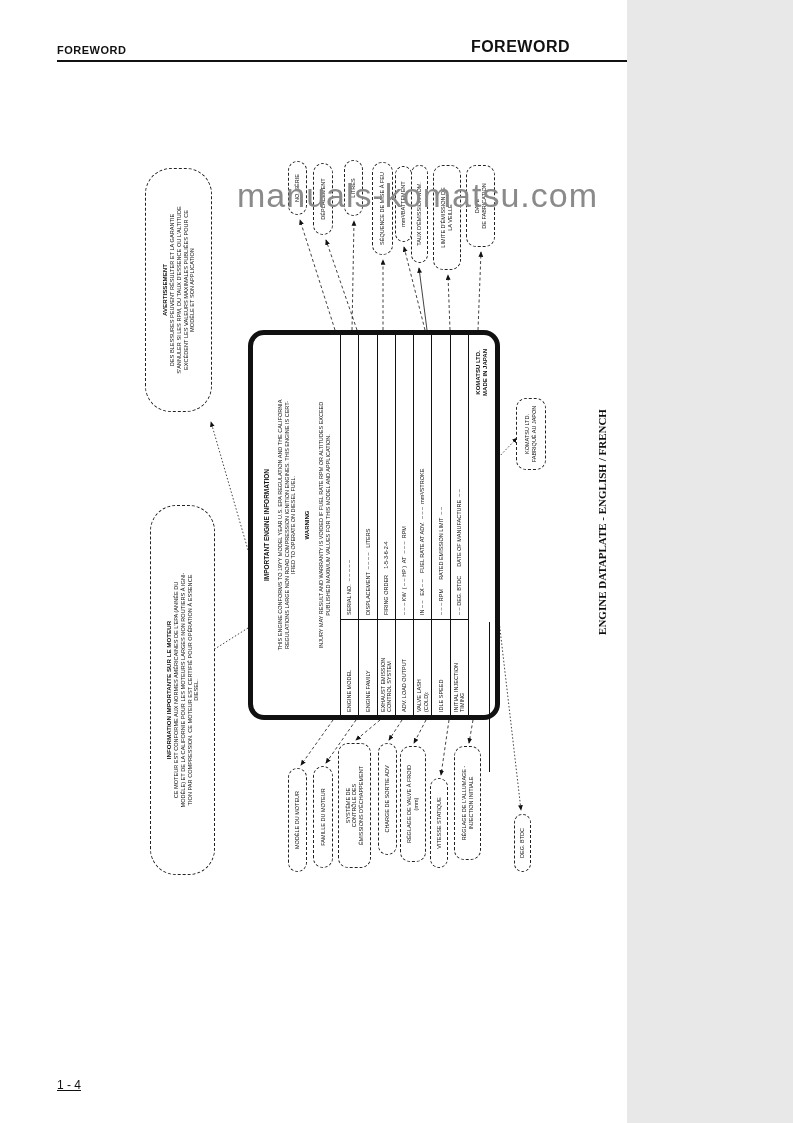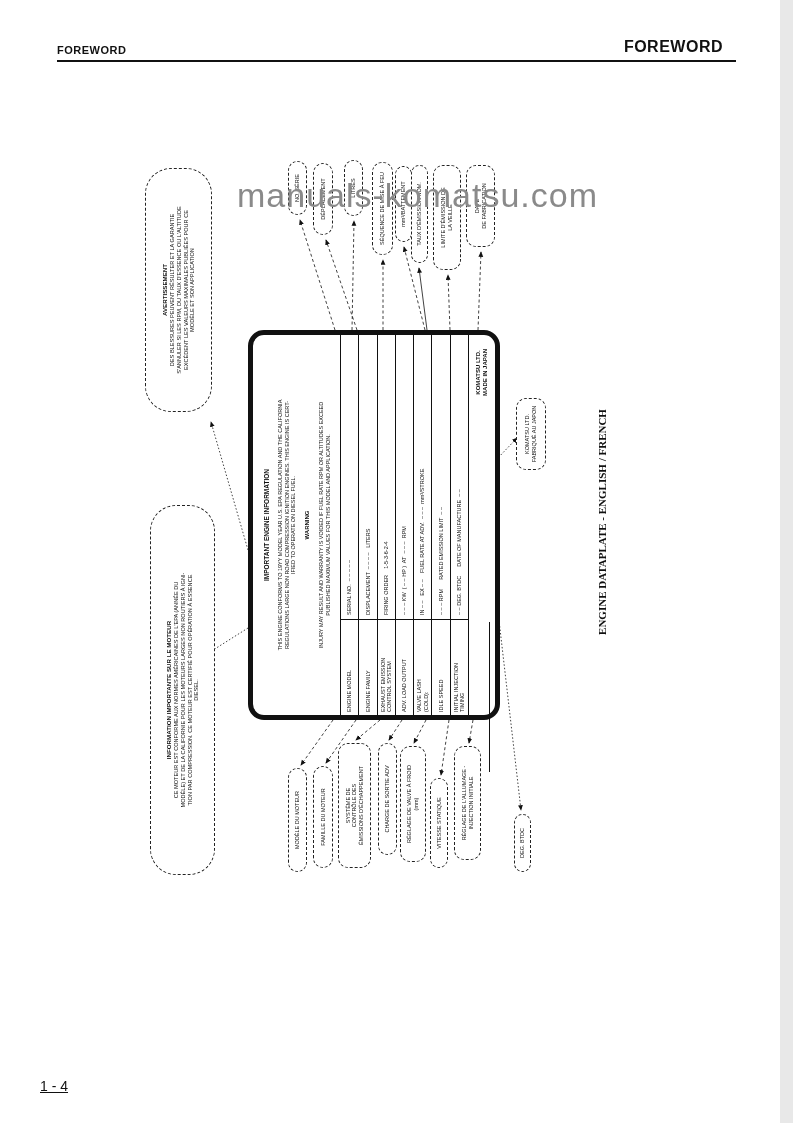--- a/index.html
+++ b/index.html
@@ -1,22 +1,22 @@
 <!DOCTYPE html>
 <html><head>
 <meta charset="utf-8">
 <style>
   html,body{margin:0;padding:0;background:#e8e8e8;}
-  #page{position:relative;width:780px;height:1123px;background:#ffffff;overflow:hidden;
+  #page{position:relative;width:627px;height:1123px;background:#ffffff;overflow:hidden;
         font-family:"Liberation Sans",sans-serif;color:#111;}
   
   .hdr-left{position:absolute;left:57px;top:44px;font-size:11px;font-weight:bold;letter-spacing:.5px;}
   .hdr-right{position:absolute;right:57px;top:38px;font-size:16px;font-weight:bold;letter-spacing:.5px;}
   .hdr-rule{position:absolute;left:57px;top:60px;width:679px;height:2px;background:#111;}
-  .footer{position:absolute;left:40px;top:1078px;font-size:14px;text-decoration:underline;}
+  .footer{position:absolute;left:57px;top:1078px;font-size:12px;text-decoration:underline;}
   .watermark{position:absolute;left:237px;top:176px;font-size:34px;color:#8a8a8a;
              letter-spacing:1px;z-index:60;}
   
   #fig-wrap{position:absolute;left:140px;top:155px;width:480px;height:735px;}
   #fig{position:absolute;left:0;top:0;width:735px;height:480px;
        transform:rotate(-90deg) translateX(-735px);transform-origin:0 0;font-size:5.5px;line-height:1.2;}
   .bubble{position:absolute;border:1px dashed #222;border-radius:10px;background:#fff;
           display:flex;flex-direction:column;justify-content:center;text-align:center;
           white-space:pre-line;padding:1px 2px;box-sizing:border-box;font-size:5.5px;z-index:20;}
   .bigbubble{border-radius:26px;font-size:5.6px;}

